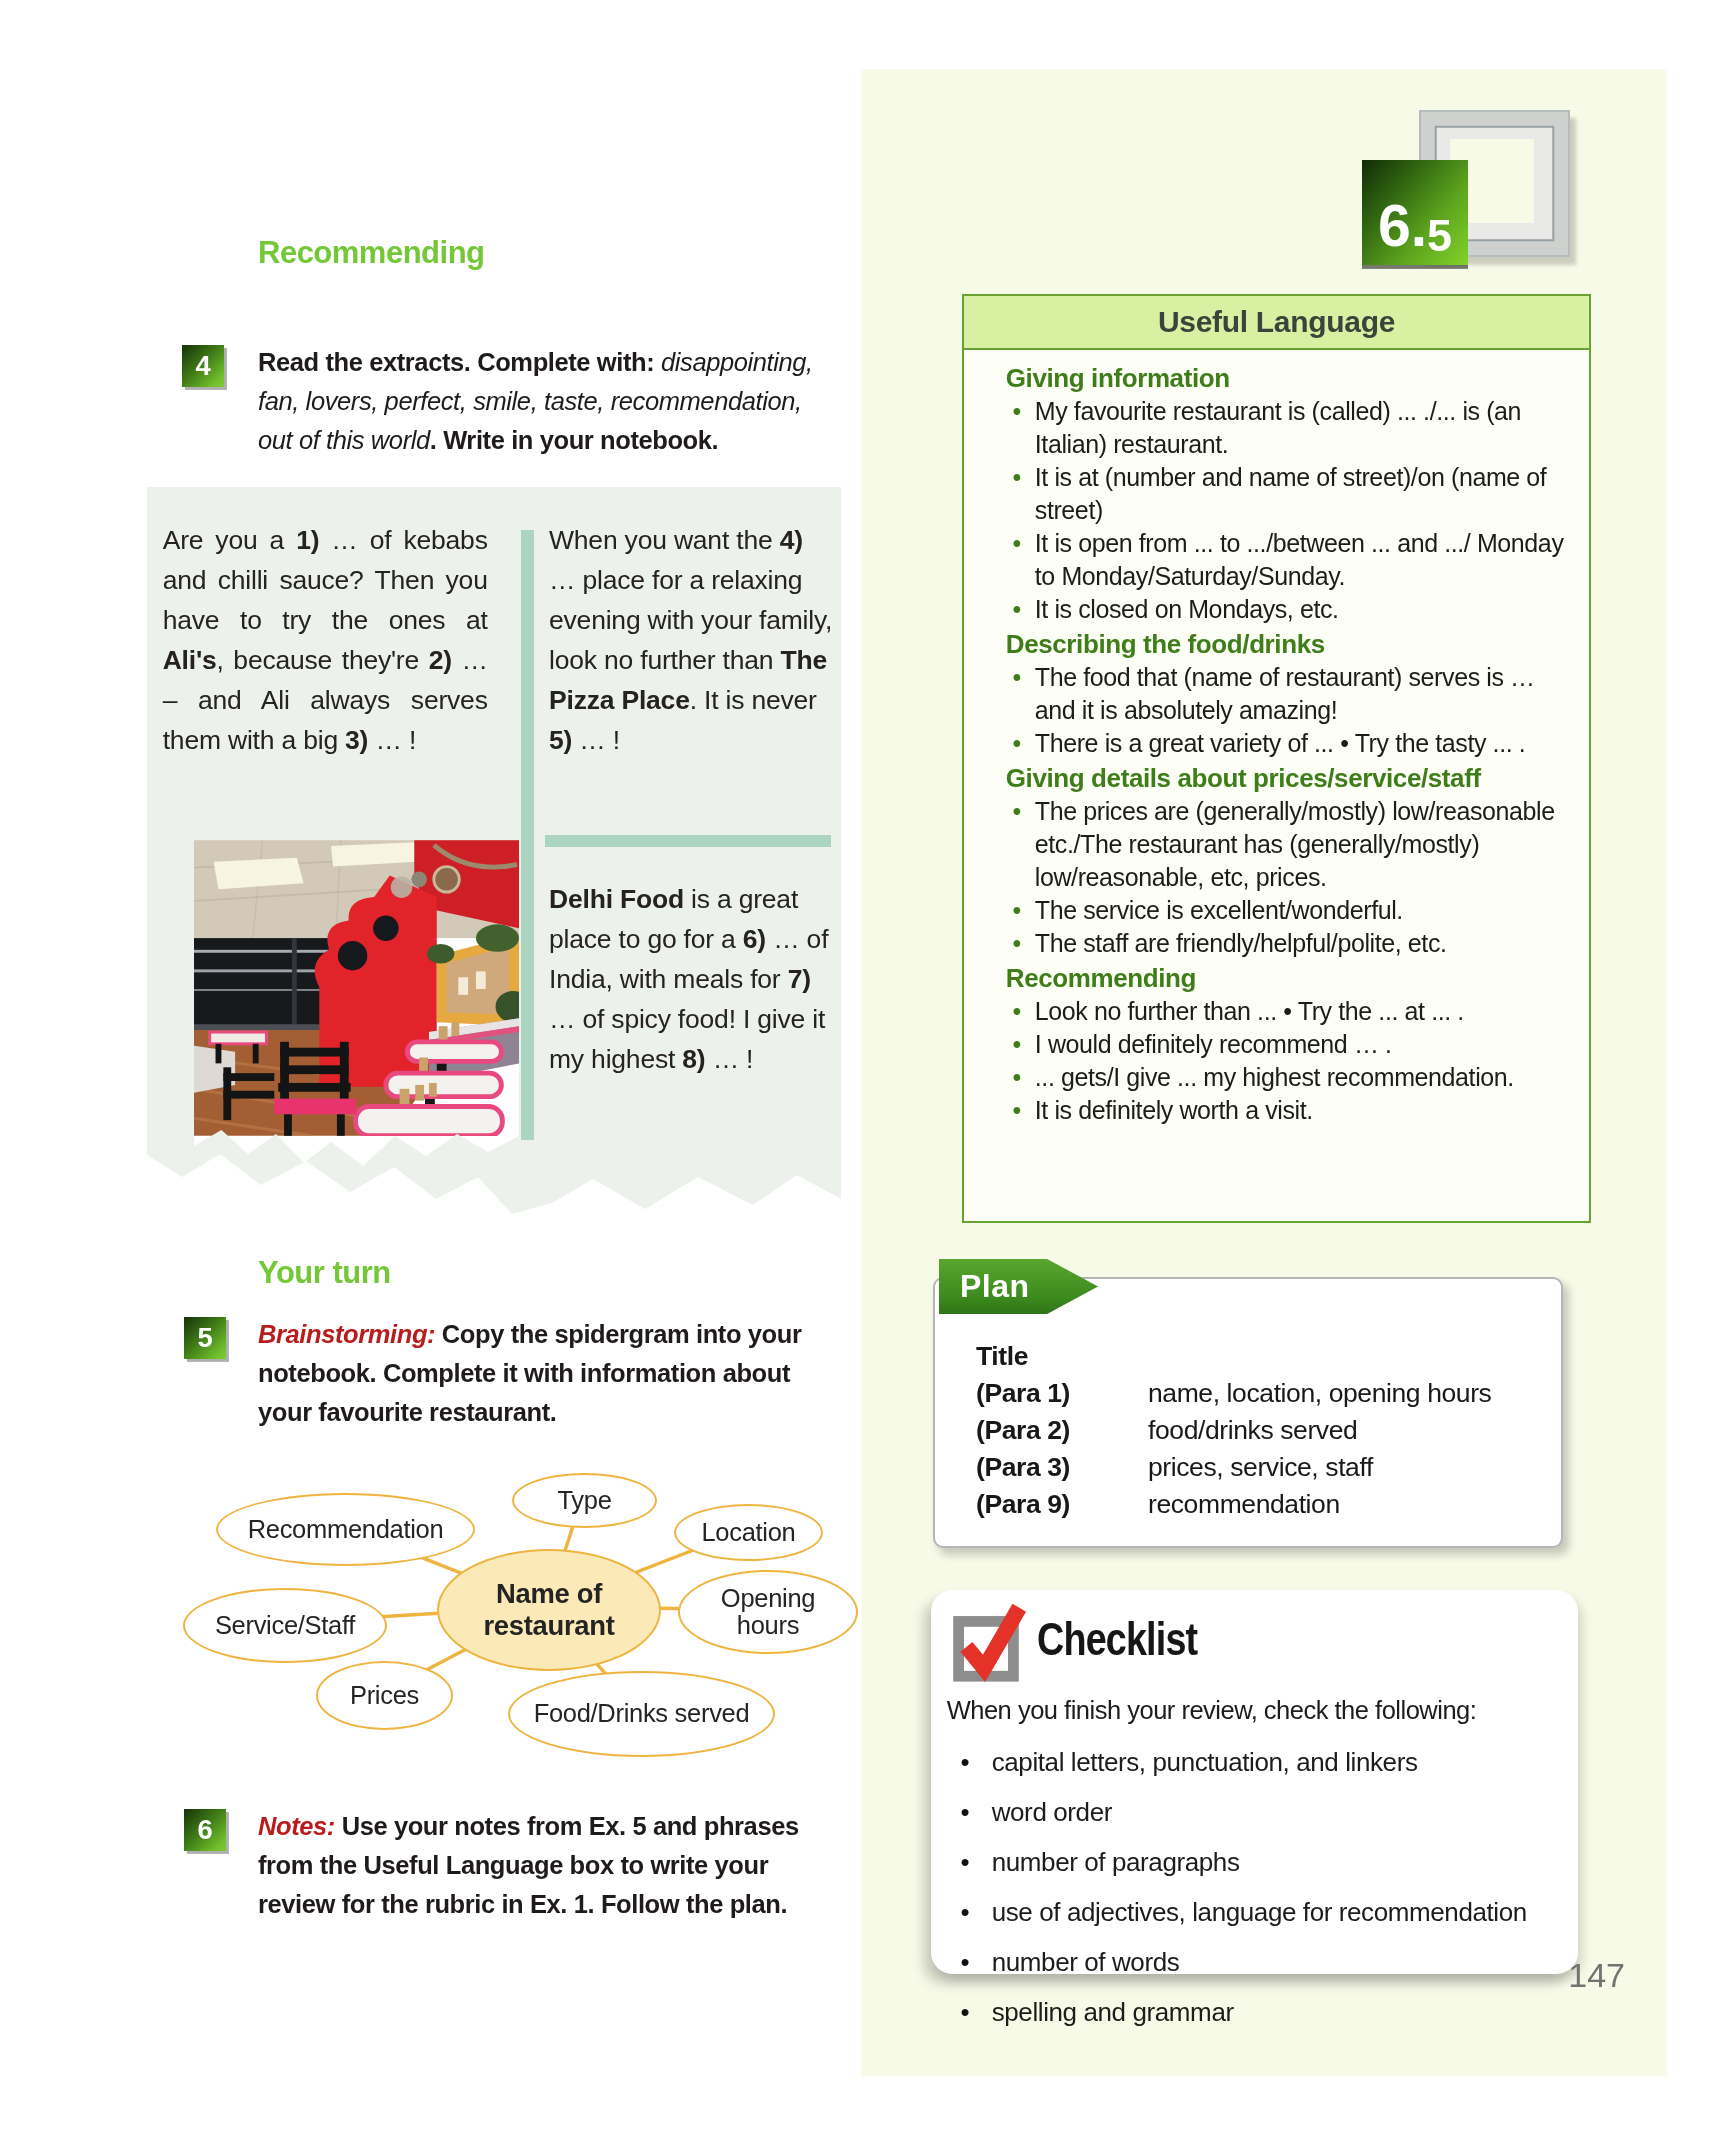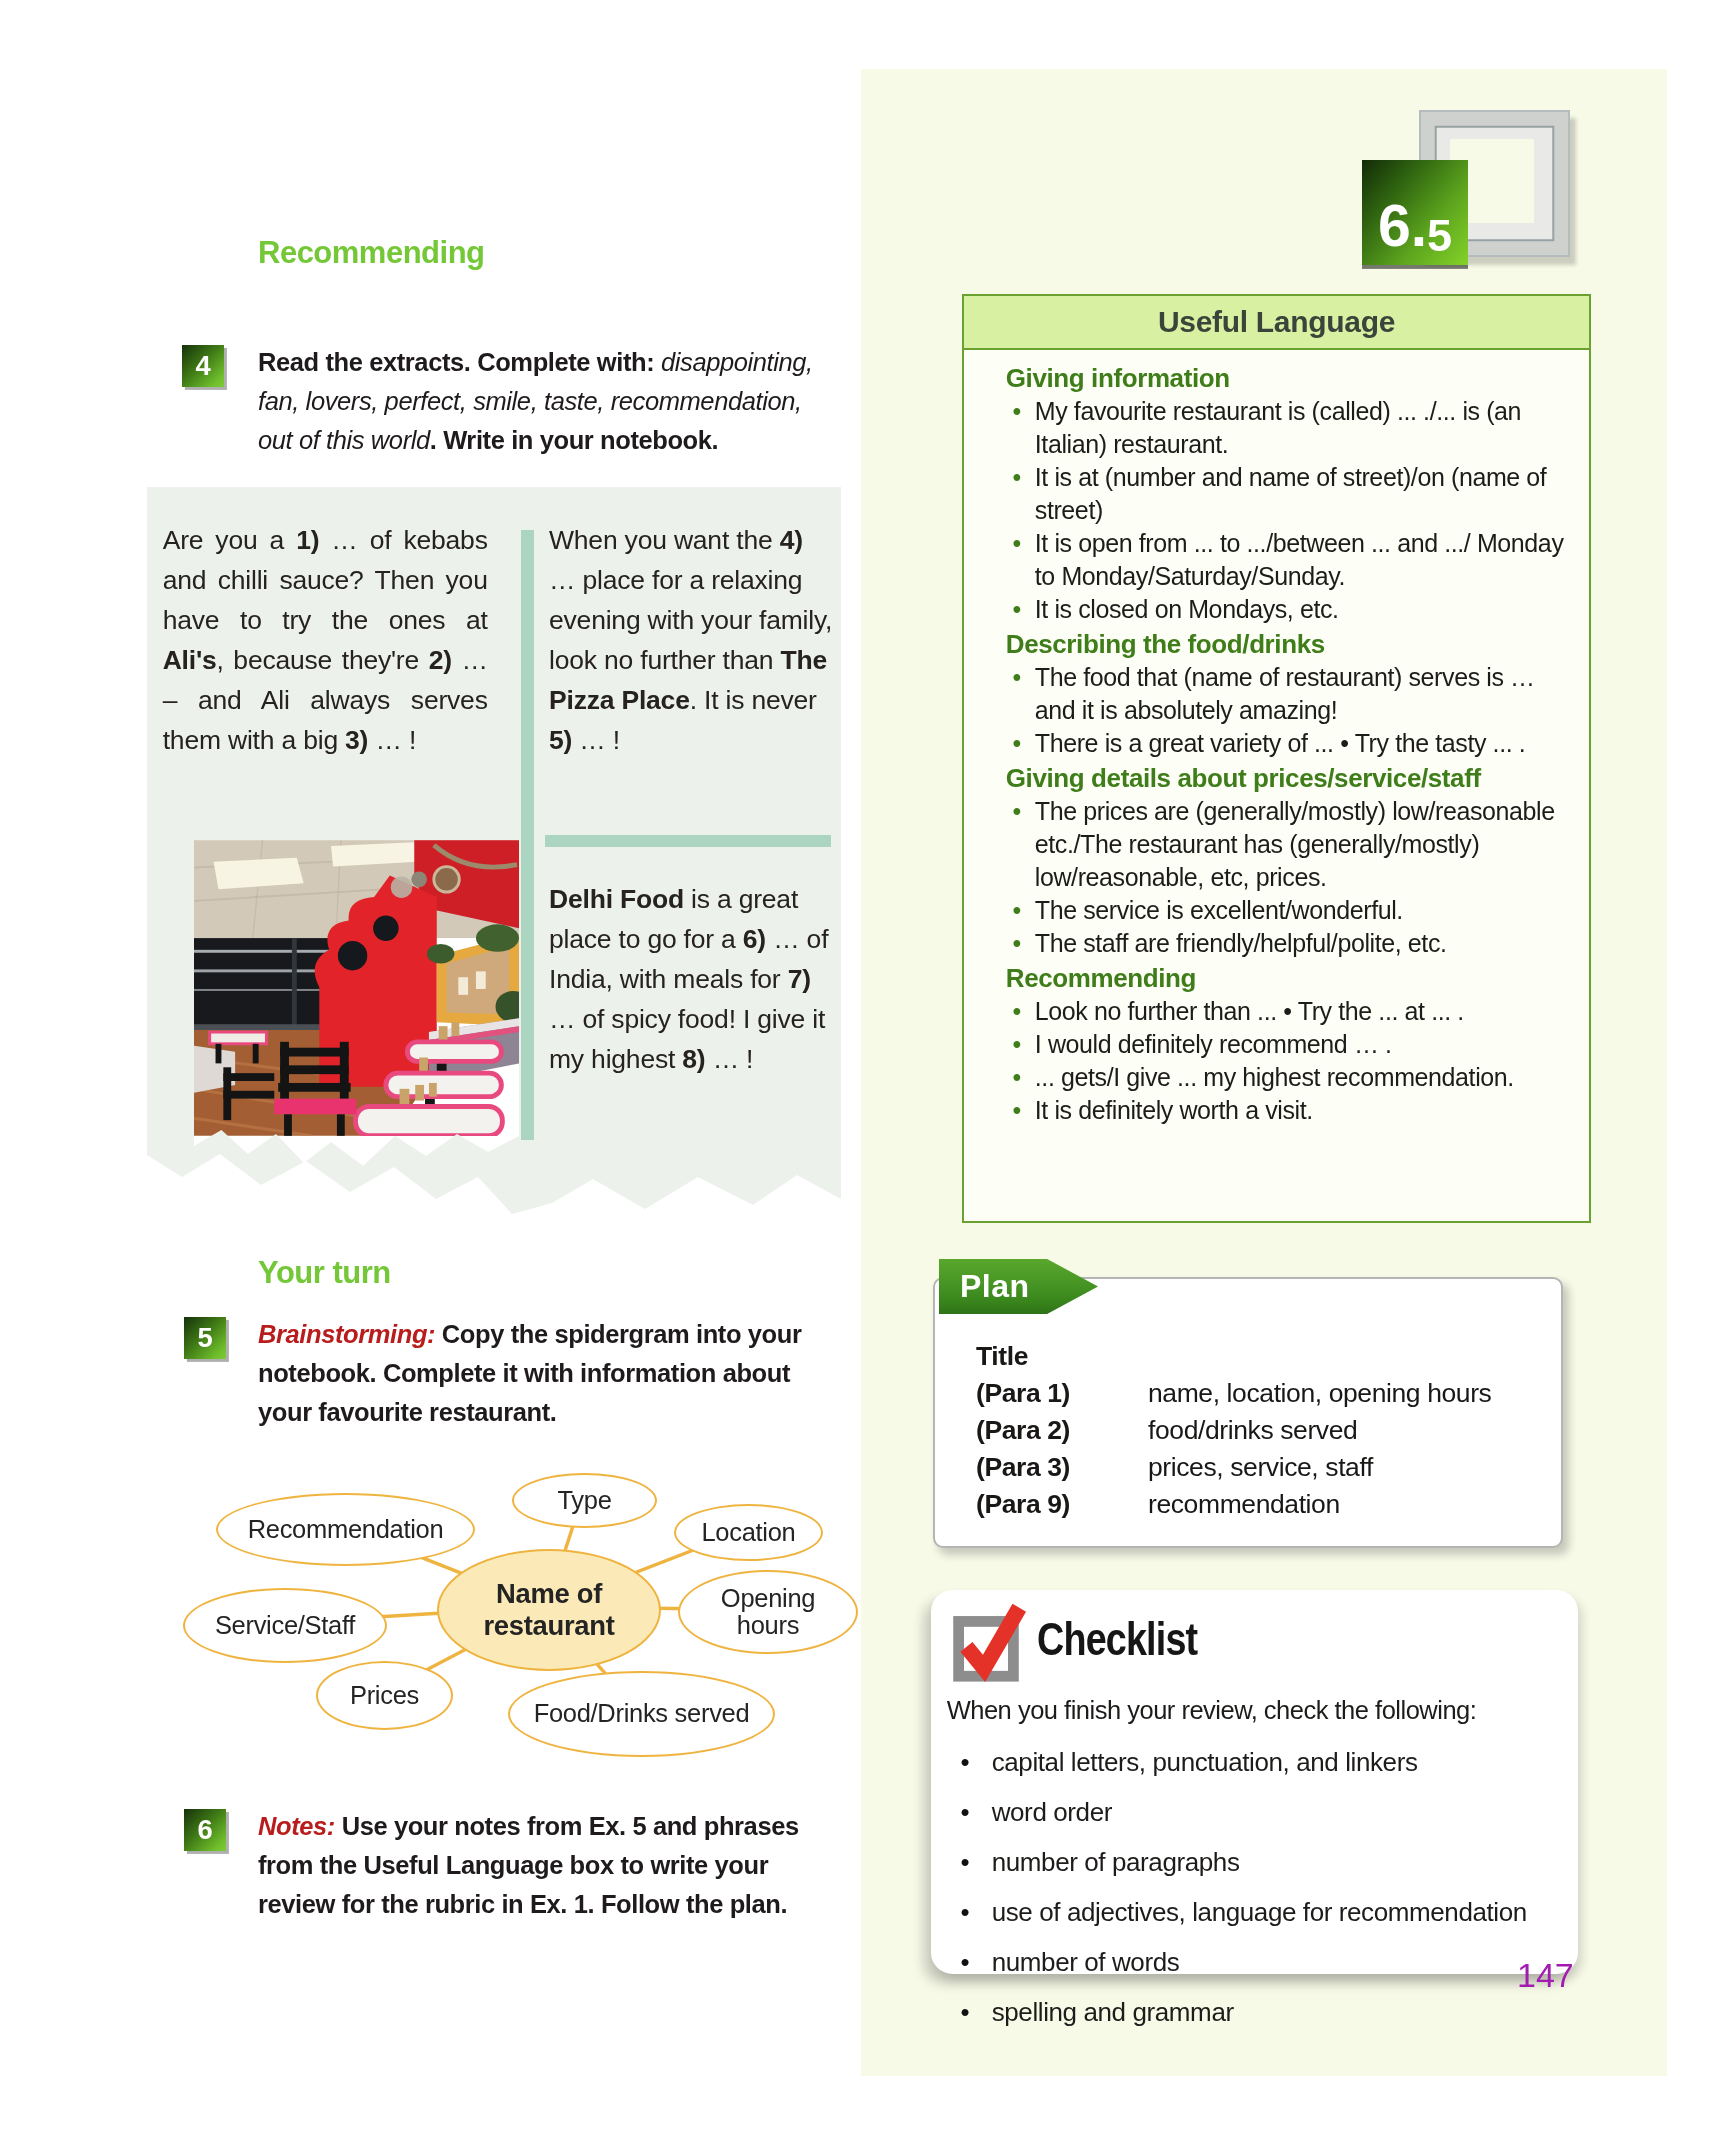--- a/index.html
+++ b/index.html
@@ -73,21 +73,21 @@
   .check-box{left:931px;top:1590px;width:647px;height:384px;background:#ffffff;border-radius:21.6px;
       box-shadow:-7.8px 9.8px 11.8px rgba(0,0,0,.18),4.9px 6.9px 9.8px rgba(0,0,0,.12);}
   .check-title{position:absolute;left:106px;top:21.6px;font-size:46px;font-weight:bold;color:#161616;
       transform:scaleX(.82);transform-origin:left center;letter-spacing:-1px;}
   .check-intro{position:absolute;left:15.7px;top:106px;width:616px;font-size:25.5px;color:#1d1c1a;letter-spacing:-0.5px;}
   .check-list{position:absolute;left:15.7px;top:147px;width:616px;list-style:none;margin:0;padding:0;
       font-size:26px;line-height:50px;color:#1d1c1a;letter-spacing:-0.4px;}
   .check-list li{position:relative;padding-left:45px;}
   .check-list li::before{content:"\2022";position:absolute;left:13.7px;color:#111;}
 
-  .pagenum{left:1517px;top:1956px;width:108px;text-align:left;font-size:34px;color:#a21caf;}
+  .pagenum{left:1517px;top:1956px;width:108px;text-align:right;font-size:34px;color:#737373;}
 </style>
 </head>
 <body>
 
 <div class="page">
 
   <div class="abs cream"></div>
 
   <div class="abs frame-gray">
     <div class="frame-hole"></div>

